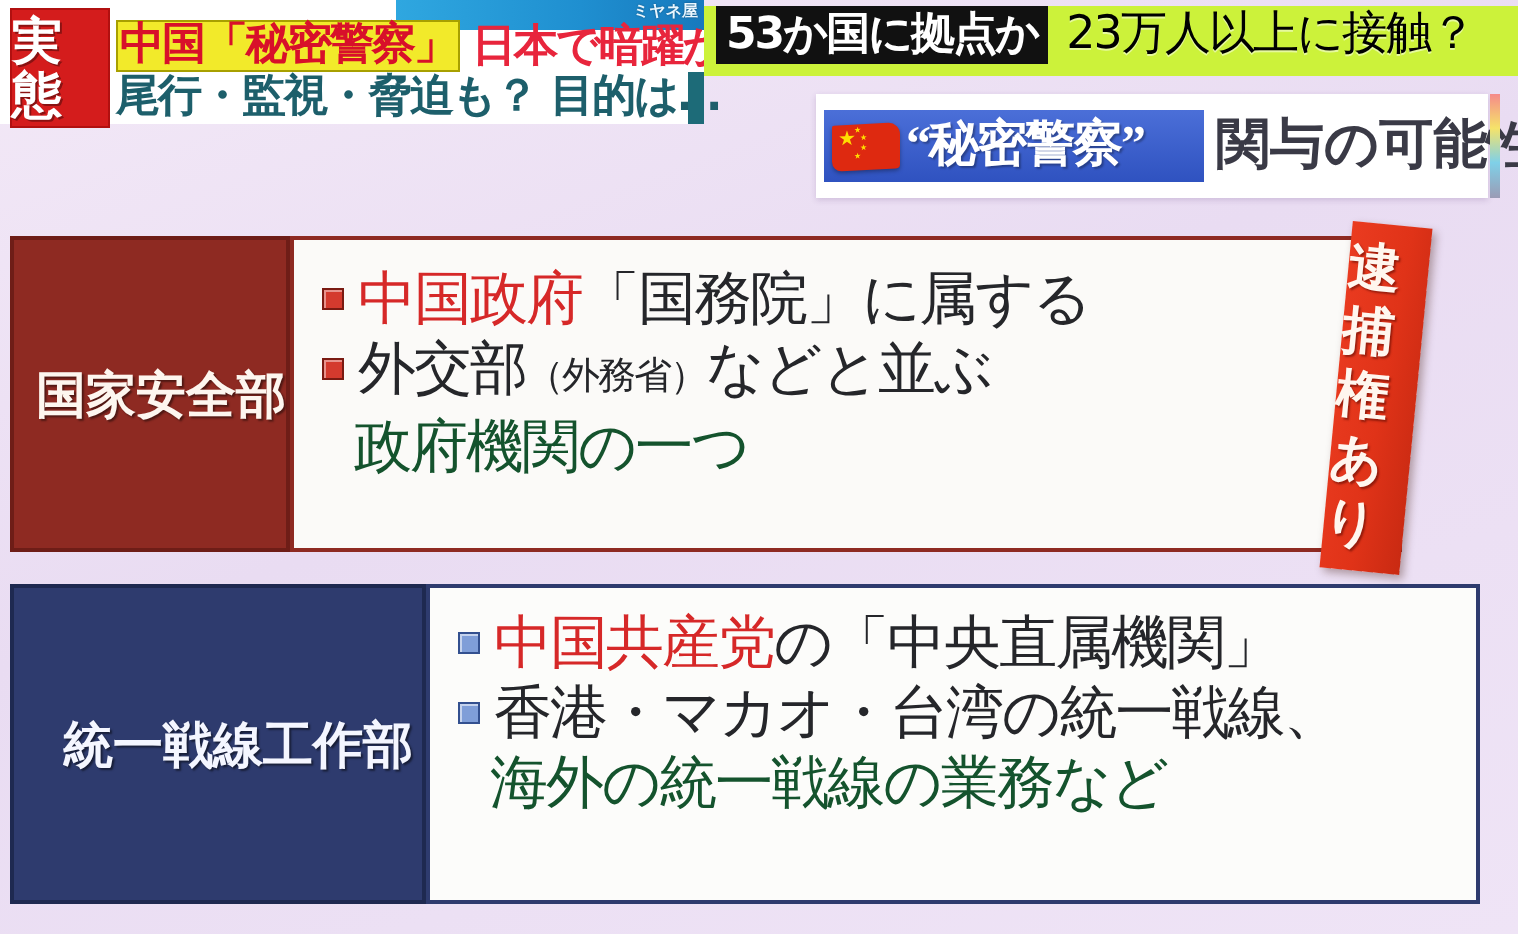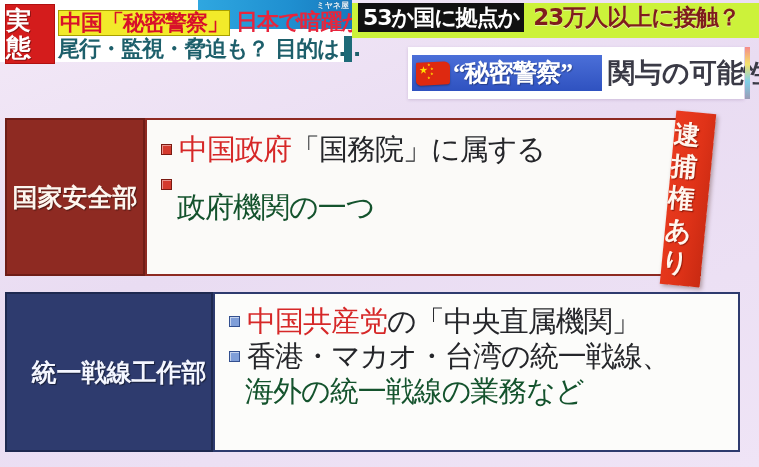--- a/index.html
+++ b/index.html
@@ -9,21 +9,21 @@
     background:linear-gradient(160deg,#f3e9f7 0%,#e9dcf2 45%,#efe4f6 100%);
     overflow:hidden;position:relative;
   }
 
   
   #headline-strip{
     position:absolute;left:0;top:0;width:352px;height:62px;
     background:#ffffff;
   }
   #topbar-logo{
-    position:absolute;left:198px;top:0;width:154px;height:29px;
+    position:absolute;left:198px;top:0;width:154px;height:15px;
     background:linear-gradient(90deg,#2fa7e0 0%,#1f8fd0 60%,#1779bd 100%);
     overflow:hidden;
   }
   #topbar-logo .logotext{
     position:absolute;right:3px;top:0px;
     font-size:8px;color:#e8f6ff;letter-spacing:0px;
     font-weight:bold;line-height:11px;white-space:nowrap;
     text-shadow:0 0 1px rgba(0,0,0,.4);
   }
   #jittai-box{
@@ -32,21 +32,21 @@
     display:flex;flex-direction:column;align-items:center;justify-content:center;
     border:1px solid #b11010;
   }
   #jittai-box span{
     color:#fff;font-size:25px;font-weight:bold;line-height:27px;
     letter-spacing:0px;
     text-shadow:1px 1px 0 rgba(0,0,0,.35);
   }
   #headline-l1{
     position:absolute;left:58px;top:10px;height:26px;
-    display:flex;align-items:flex-start;white-space:nowrap;
+    display:flex;align-items:flex-end;white-space:nowrap;
   }
   .hl-hi{
     background:#f2ea2a;color:#d8102a;font-size:22px;font-weight:bold;
     line-height:24px;padding:0 1px;border:1px solid #a8a000;
     letter-spacing:-1px;
   }
   .hl-red{
     color:#e8253c;font-size:22px;font-weight:bold;line-height:24px;
     margin-left:6px;letter-spacing:-1px;
   }
@@ -63,21 +63,21 @@
   #banner-lime{
     position:absolute;left:352px;top:3px;width:476px;height:35px;
     background:#ccf23a;display:flex;align-items:flex-start;
   }
   #banner-lime .seg-dark{
     background:#111111;color:#ffffff;font-size:22px;font-weight:bold;
     line-height:29px;padding:0 5px;margin-left:6px;letter-spacing:-1px;
     white-space:nowrap;
   }
   #banner-lime .seg-red{
-    color:#7f1d1d;font-size:23px;font-weight:bold;line-height:29px;
+    color:#000000;font-size:23px;font-weight:normal;line-height:29px;
     margin-left:9px;letter-spacing:-1px;white-space:nowrap;
     text-shadow:0 1px 0 rgba(255,255,255,.5);
   }
 
   
   #banner-white{
     position:absolute;left:408px;top:47px;width:336px;height:52px;
     background:#ffffff;display:flex;align-items:center;
     box-shadow:0 1px 3px rgba(80,40,110,.18);
   }
@@ -114,21 +114,21 @@
     background:linear-gradient(180deg,#f58a8a 0%,#f5e36a 33%,#7fd0e8 66%,#9b9bb5 100%);
   }
 
   
   #panel1{
     position:absolute;left:5px;top:118px;width:696px;height:158px;
   }
   #panel1-label{
     position:absolute;left:0;top:0;width:140px;height:158px;
     background:#8e2a22;
-    display:flex;align-items:center;justify-content:center;
+    display:flex;align-items:center;justify-content:flex-end;
     border:2px solid #6e1d17;box-sizing:border-box;
   }
   #panel1-label span{
     color:#fdf6ef;font-size:25px;font-weight:bold;letter-spacing:0px;
     white-space:nowrap;text-shadow:1px 1px 1px rgba(0,0,0,.45);
   }
   #panel1-body{
     position:absolute;left:140px;top:0;width:556px;height:158px;
     background:#fbfaf8;border:2px solid #8e2a22;box-sizing:border-box;
     padding:12px 0 0 14px;
@@ -230,20 +230,21 @@
   </div>
   <div id="panel1-body">
 
     <div class="bullet-row">
       <div class="bl-sq-red"></div>
       <div class="btxt"><span class="red-em">中国政府</span><span>「国務院」に属する</span></div>
     </div>
 
     <div class="bullet-row">
       <div class="bl-sq-red"></div>
+      <div class="btxt"><span>外交部</span><span class="small-paren">（外務省）</span><span>などと並ぶ</span></div>
     </div>
     <div class="cont-line">政府機関の一つ</div>
 
   </div>
 </div>
 
 <div id="ribbon">
   <span>逮捕権あり</span>
 </div>
 

